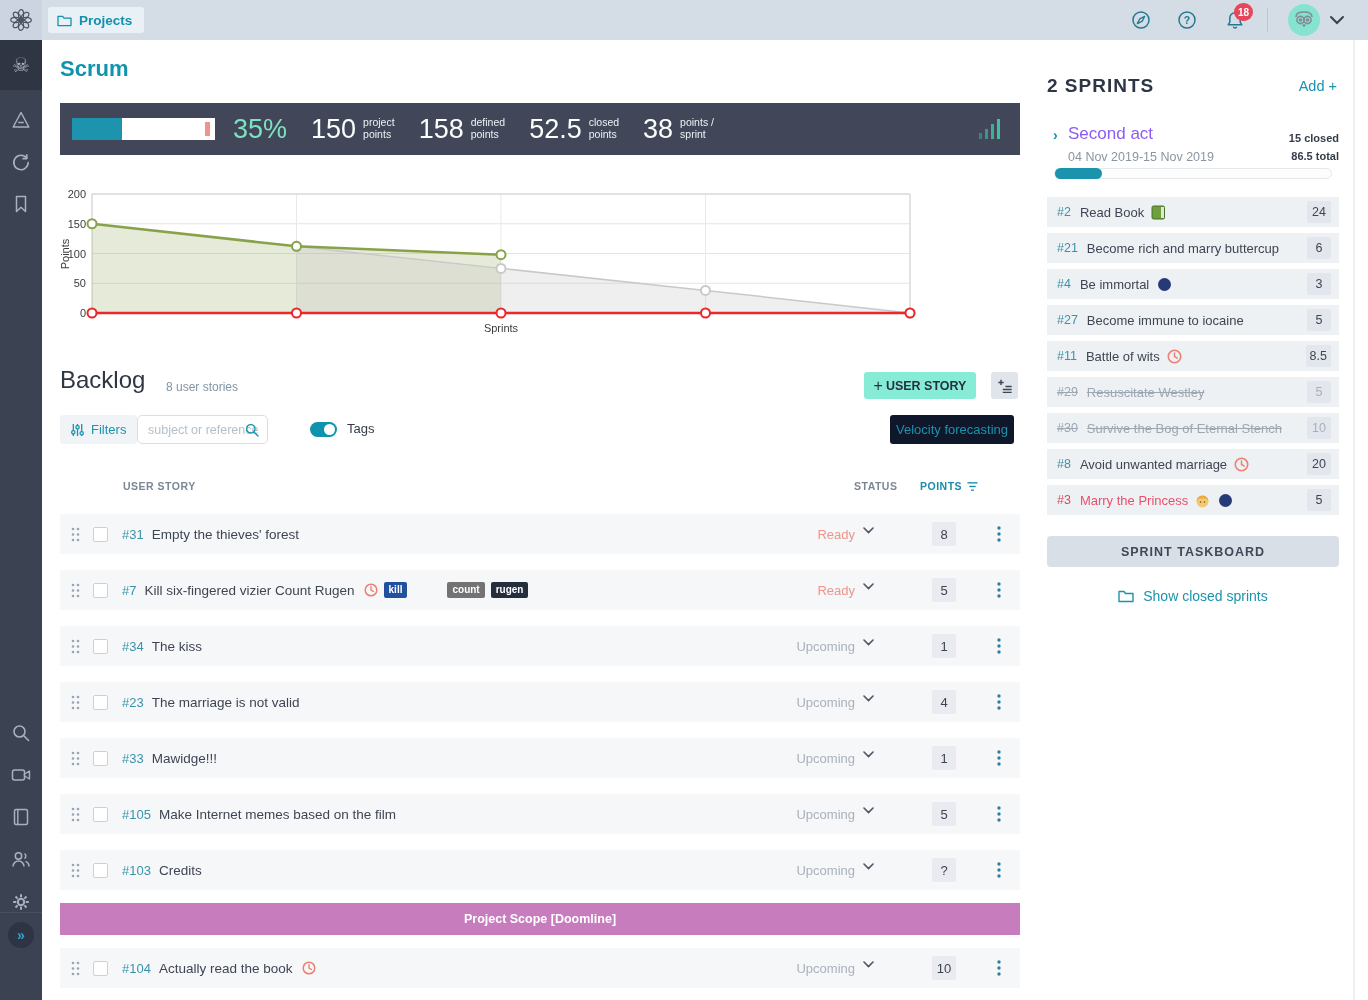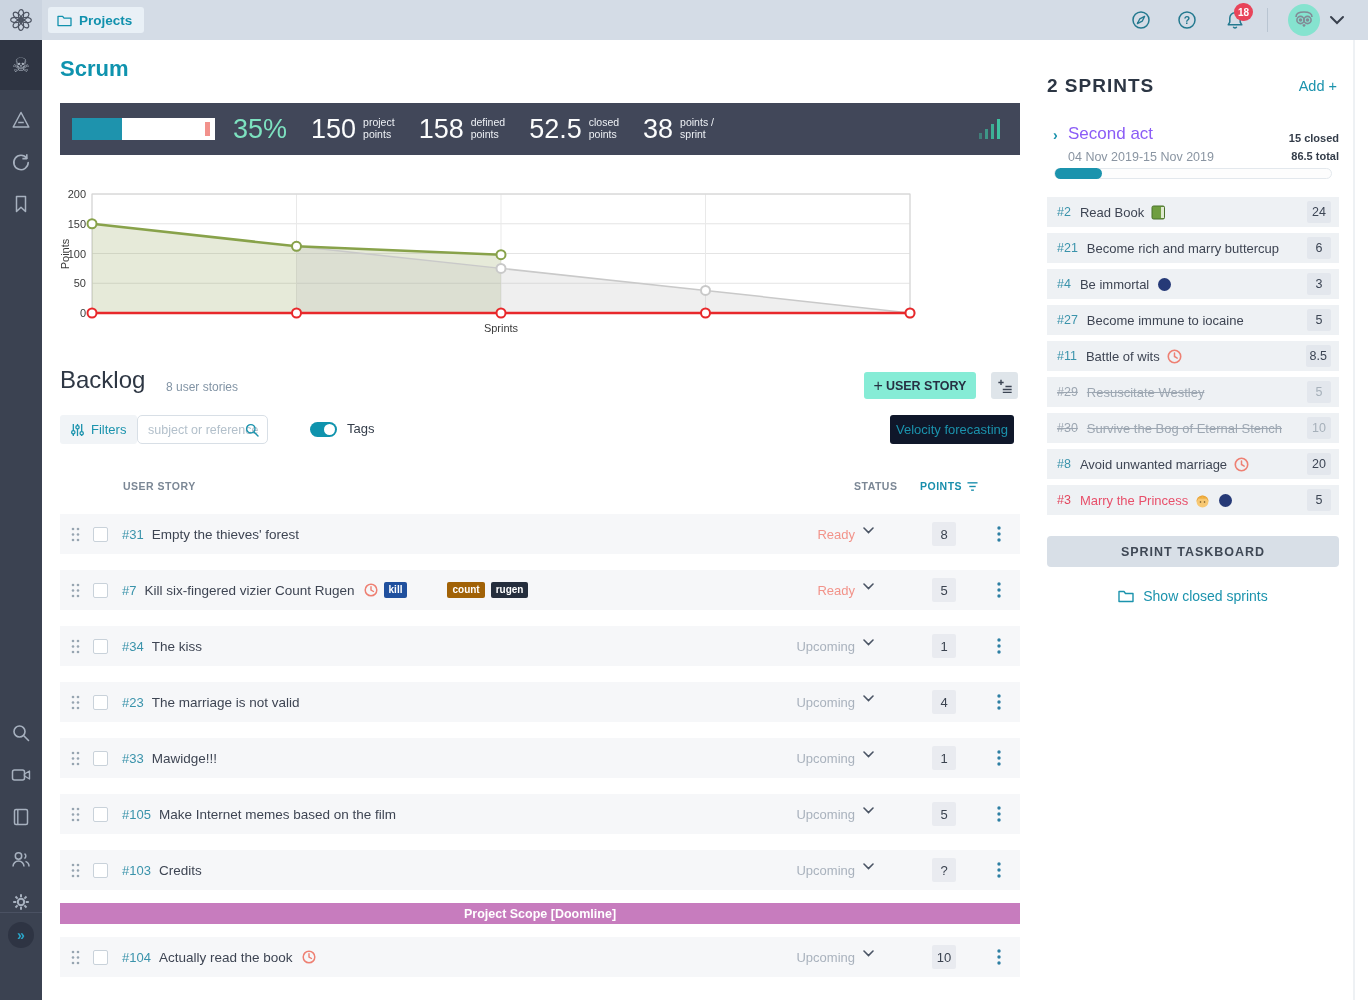--- a/index.html
+++ b/index.html
@@ -70,21 +70,21 @@
   .clock { margin-left:9px; width:14px; height:14px; color:#ee8073; flex:0 0 auto; }
   .tag { margin-left:6px; padding:2px 5px 3px; border-radius:2px; font-size:10px; font-weight:bold; color:#fff; }
   .sp { flex:1; }
   .status-col { width:115px; display:flex; justify-content:flex-end; gap:8px; padding-right:36px; flex:0 0 auto; font-size:13px; }
   .status-ready { color:#f2938a; }
   .status-upcoming { color:#a9b2bd; }
   .chev { width:11px; height:7px; color:#4b5565; flex:0 0 auto; }
   .points-col { width:68px; display:flex; justify-content:center; flex:0 0 auto; }
   .pbadge { min-width:24px; height:24px; padding:0 4px; background:#e9ebf0; border-radius:2px; font-size:13px; color:#3b4350; display:flex; align-items:center; justify-content:center; }
   .kebab-col { width:42px; display:flex; justify-content:center; flex:0 0 auto; color:#2d7fa3; }
-  .banner { height:21px; margin:-3px 0 13px; background:#c77cbe; color:#fff; font-size:12.5px; font-weight:bold; display:flex; align-items:center; justify-content:center;text-align:center; }
+  .banner { height:32px; margin:-3px 0 13px; background:#c77cbe; color:#fff; font-size:12.5px; font-weight:bold; display:flex; align-items:center; justify-content:center;text-align:center; }
 
   
   #rpanel { position:absolute; left:1047px; top:70px; width:292px; }
   #sprints-h { position:absolute; left:0; top:5px; font-size:19px; font-weight:bold; letter-spacing:1px; color:#2c3644; }
   #add-sprint { position:absolute; right:2px; top:8px; font-size:14.5px; color:#1b93ad; }
   #sprint-chev { position:absolute; left:6px; top:57px; font-size:14px; font-weight:bold; color:#1b93ad; }
   #sprint-name { position:absolute; left:21px; top:54px; font-size:17px; font-weight:500; color:#8b5cf6; }
   #sprint-dates { position:absolute; left:21px; top:80px; font-size:12.5px; color:#8a95a2; }
   #sprint-closed { position:absolute; right:0px; top:62px; font-size:11px; font-weight:bold; color:#333c49; }
   #sprint-total { position:absolute; right:0px; top:80px; font-size:11px; font-weight:bold; color:#333c49; }
@@ -373,21 +373,21 @@
         <circle cx="7" cy="13" r="1.3" fill="currentColor"></circle>
       </svg>
       <span class="cb"></span>
       <a class="ref">#7</a>
       <a class="ttl">Kill six-fingered vizier Count Rugen</a>
       <svg viewBox="0 0 14 14" width="14" height="14" class="clock">
         <circle cx="7" cy="7" r="5.8" fill="none" stroke="currentColor" stroke-width="1.5"></circle>
         <path d="M7 3.8 V7 L9.5 8.5" fill="none" stroke="currentColor" stroke-width="1.4" stroke-linecap="round"></path>
       </svg>
       <span class="tag" style="background: rgb(32, 80, 158);">kill</span>
-      <span class="tag" style="background: #a16207; margin-left: 40px;">count</span>
+      <span class="tag" style="background: #737373; margin-left: 40px;">count</span>
       <span class="tag" style="background: rgb(37, 46, 61);">rugen</span>
       <span class="sp"></span>
       <div class="status-col">
         <span class="status-ready">Ready</span>
         <svg viewBox="0 0 11 7" width="11" height="7" class="chev">
           <polyline points="1,1 5.5,5.5 10,1" fill="none" stroke="currentColor" stroke-width="1.6" stroke-linecap="round"></polyline>
         </svg>
       </div>
       <div class="points-col">
         <span class="pbadge">5</span>

